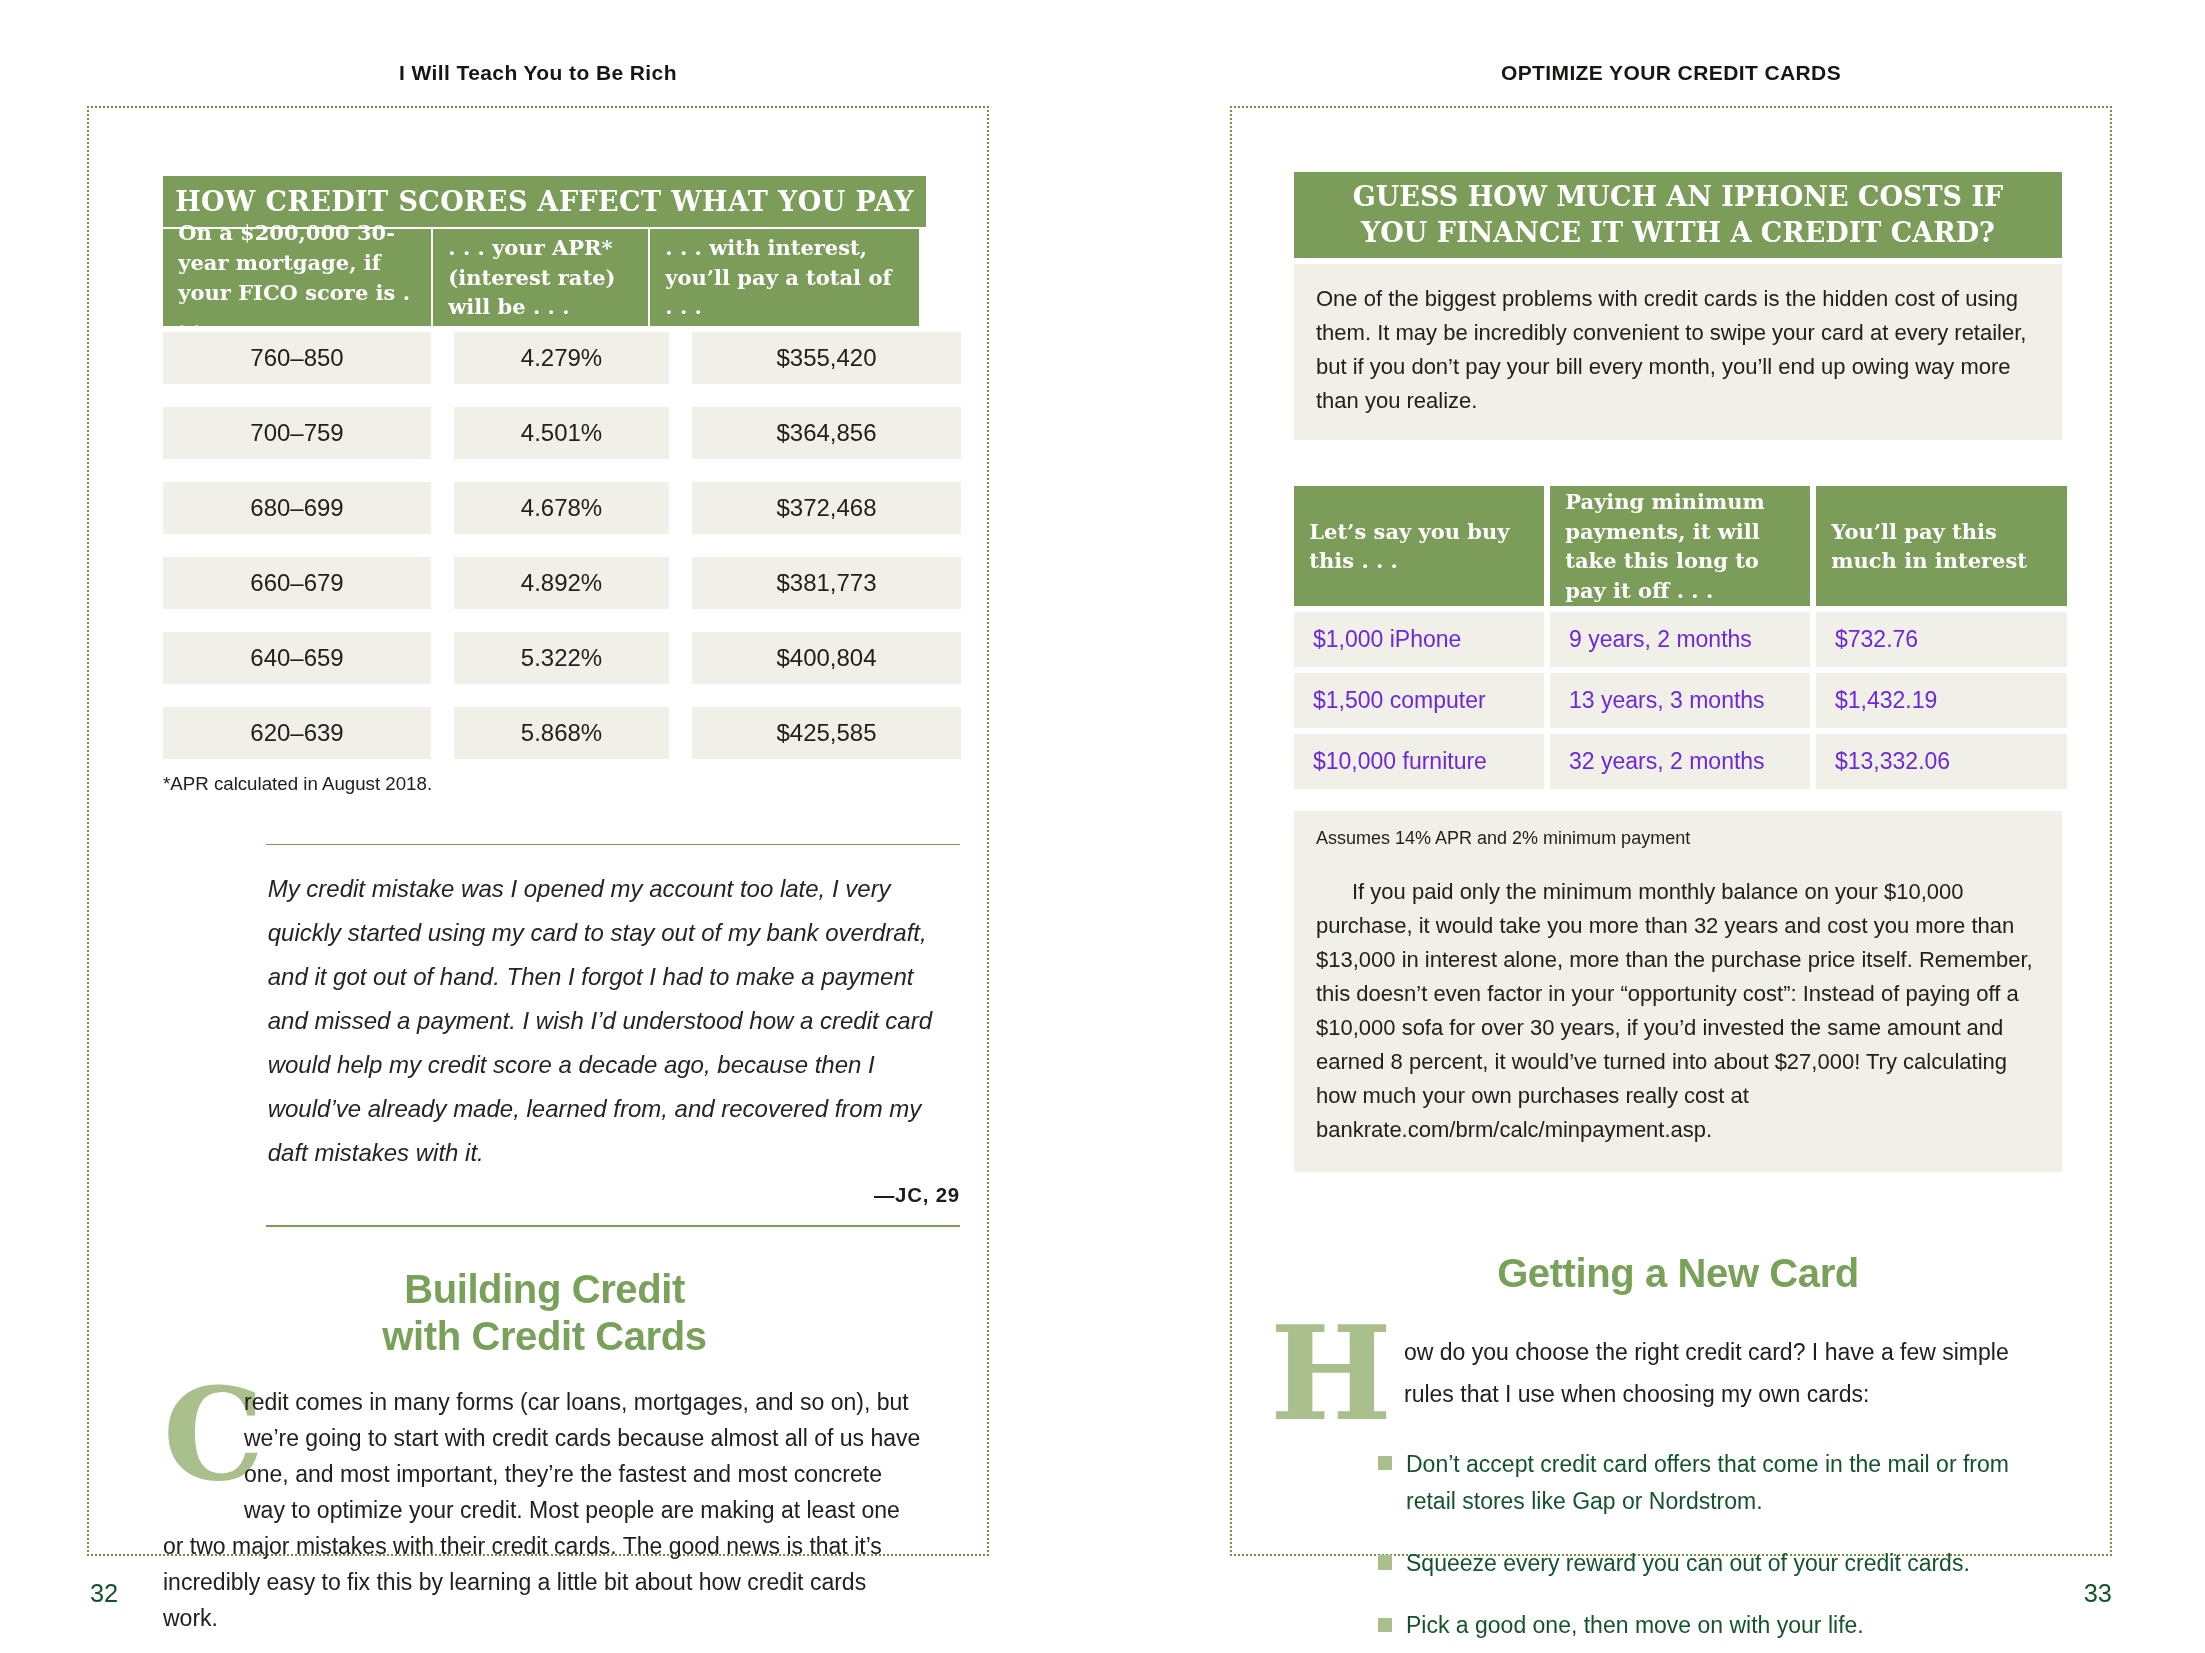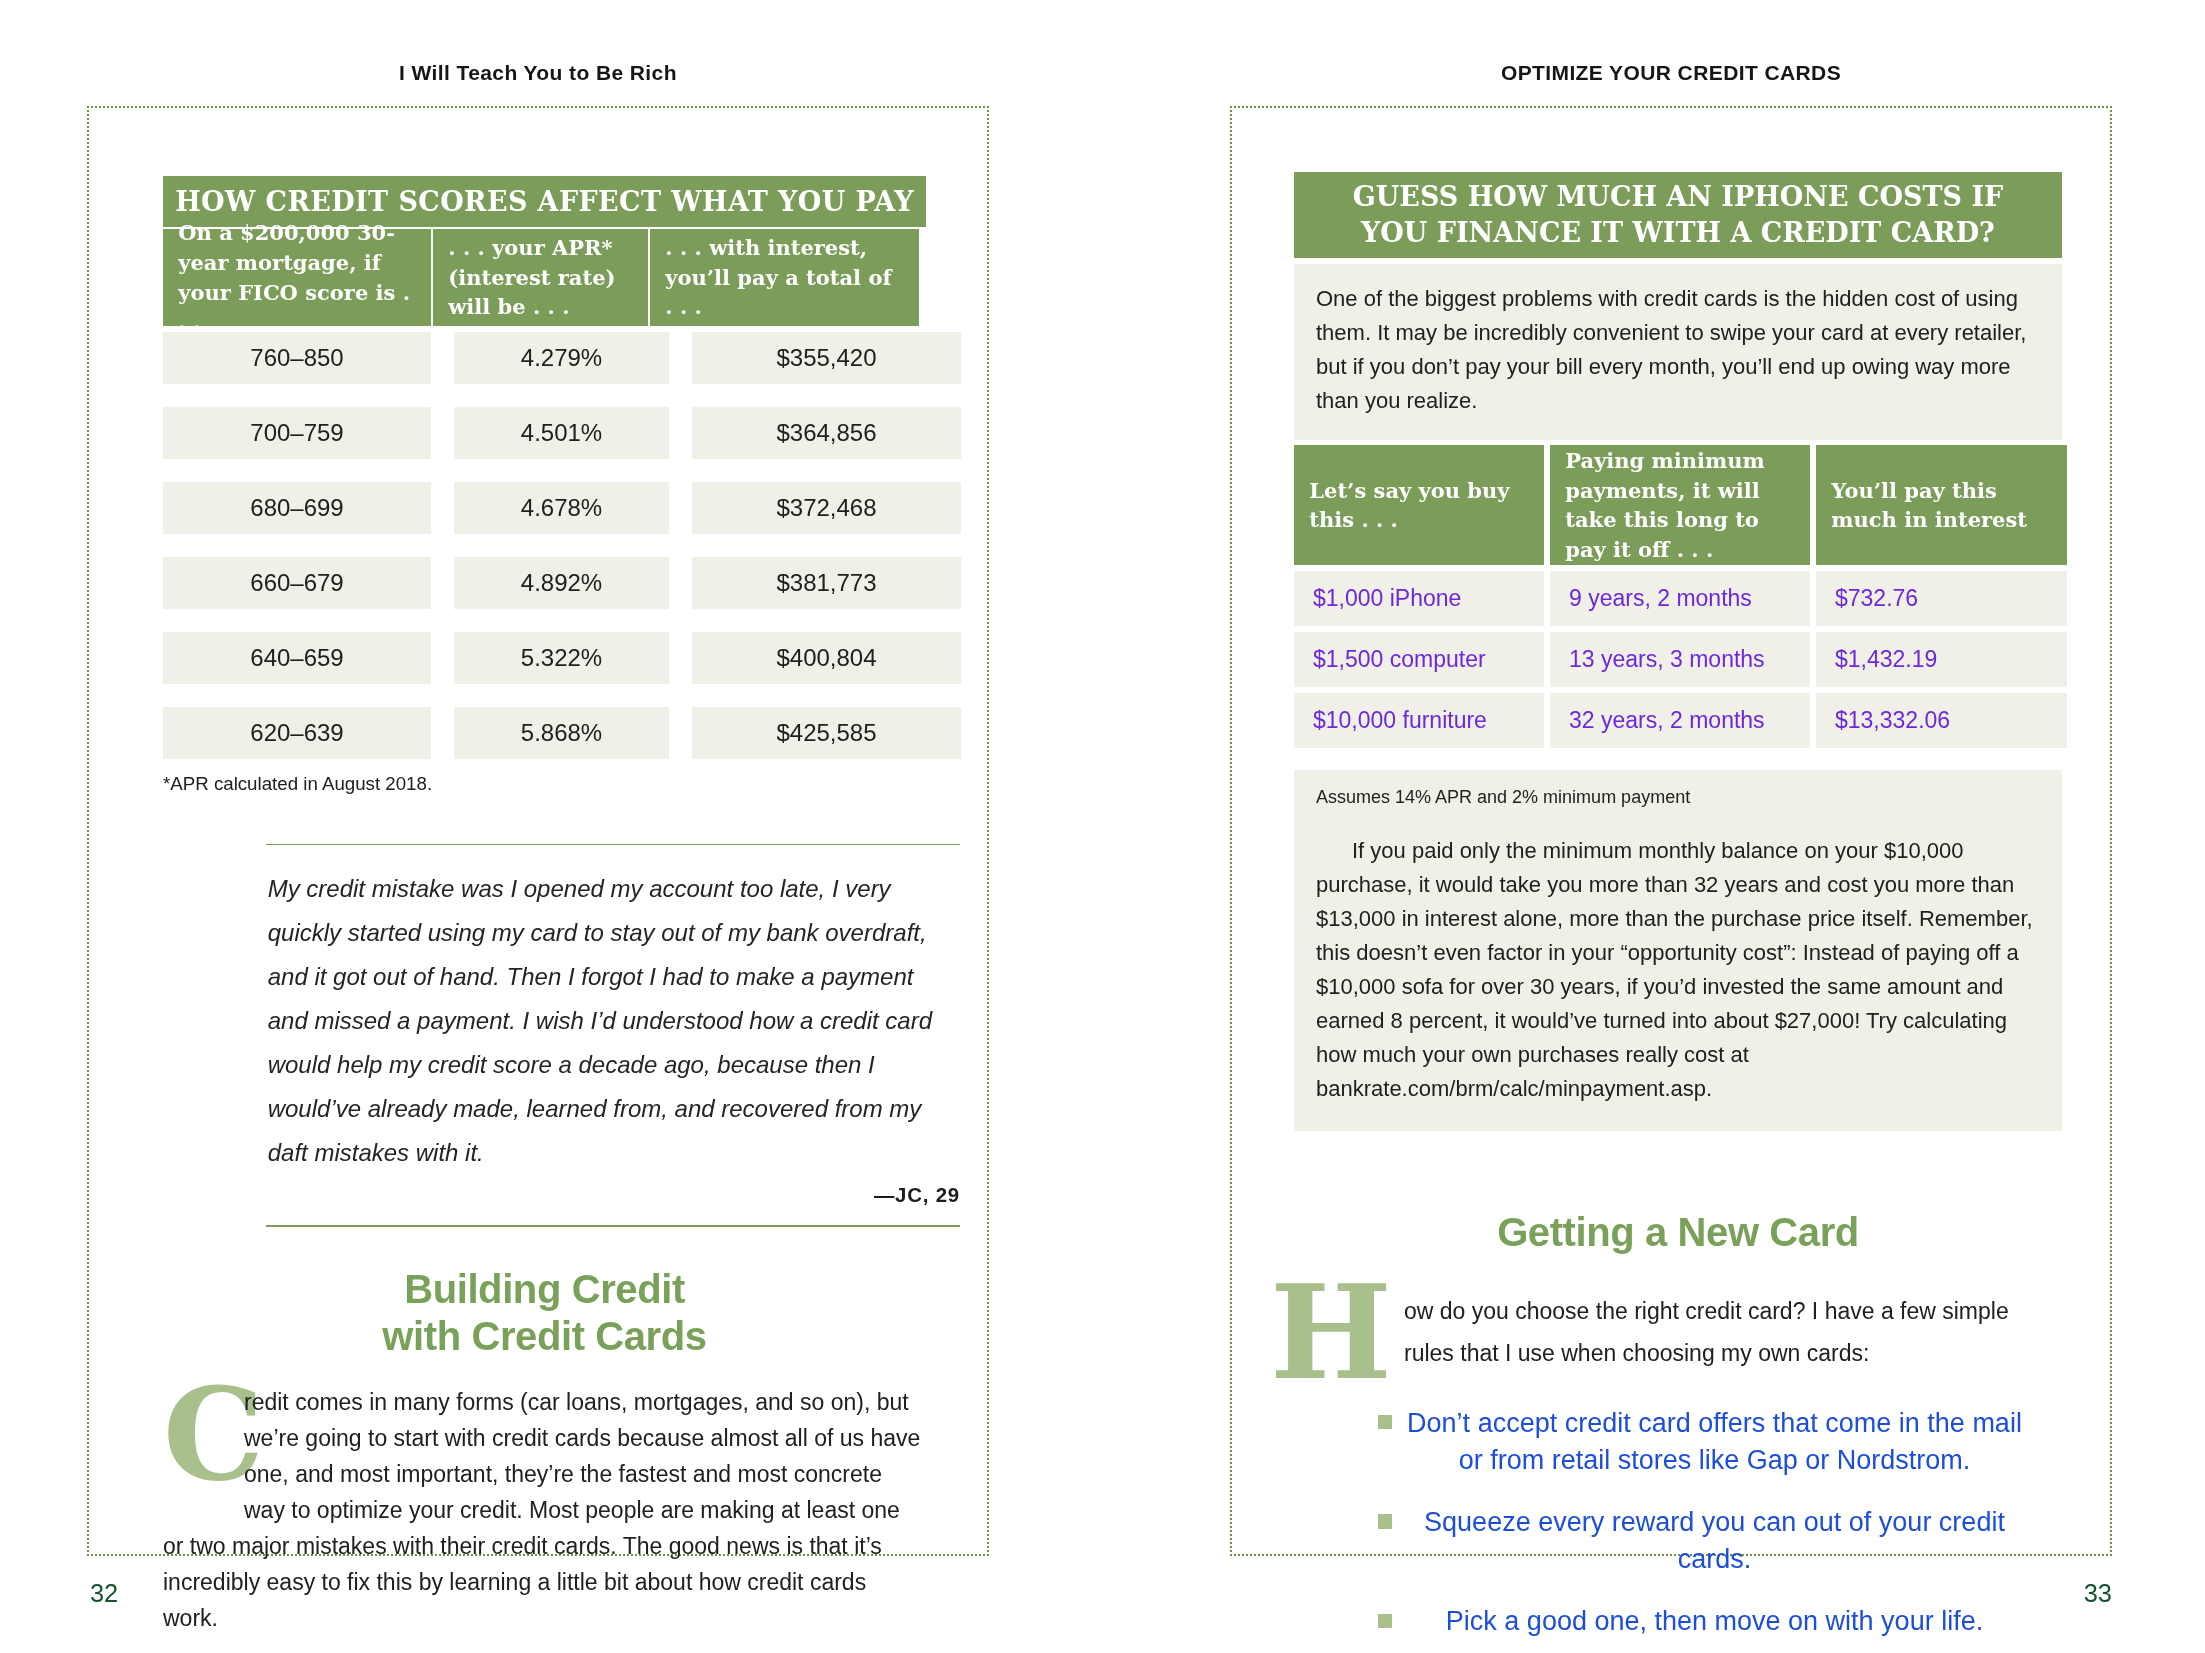--- a/index.html
+++ b/index.html
@@ -63,39 +63,39 @@
     font-family:"DejaVu Serif","Liberation Serif",serif; font-weight:bold;
     font-size:127px; line-height:102px; color:#a9c08c; }
 
   
   .ibox { margin-top:64px; }
   .ibox .bar { min-height:81px; font-size:27px; line-height:1.35; padding:6.8px 25.4px; }
   .ibox-intro { margin-top:5.1px; background:#f1f0e8; padding:18.7px 25.4px 22px 22px;
     font-size:22px; line-height:34px; color:#20201e; }
   .ibox-head { margin-top:5.1px; display:grid; grid-template-columns:250px 260px 251px;
     column-gap:6px; }
-  .ibox-head .hcell { height:120px; }
+  .ibox-head .hcell { height:120px;margin-top:41px; }
   .ibox-rows { margin-top:6px; display:grid; grid-template-columns:250px 260px 251px;
     gap:6px; }
   .ibox-rows .ccell { height:55px; padding-left:19px; font-size:23px; color:#6d28d9; }
   .ibox-foot { margin-top:22px; background:#f1f0e8; padding:17px 25.4px 25.4px 22px; }
   .ibox-foot .fnote { font-size:18px; color:#22221f; }
   .ibox-foot .fbody { margin-top:25.4px; font-size:22px; line-height:34px;
     text-indent:36px; color:#20201e; }
 
   
   .gsec { margin-top:78px; }
   .gsec-body { margin-top:22px; position:relative; }
   .dropcap-h { float:left; margin-left:-24px; width:134px; height:126px;
     font-family:"DejaVu Serif","Liberation Serif",serif; font-weight:bold;
     font-size:129px; line-height:109px; color:#a9c08c; }
   .gsec-intro { font-size:23px; line-height:42px; color:#20201e; padding-top:12px; }
   .bullets { clear:left; list-style:none; margin-top:30.5px; }
   .bullets li { position:relative; margin:0 0 25.4px 84px; padding-left:28px;
-    font-size:27px; line-height:37px; color:#1d4ed8; max-width:645px;text-align:center; }
+    font-size:23px; line-height:37px; color:#14532d; max-width:645px; }
   .bullet-sq { position:absolute; left:0; top:10.2px; width:14.4px; height:14.4px;
     background:#a9c08c; display:block; }
   .gsec-close { margin:34px 0 0 84px; font-size:23px; color:#20201e; }
 </style>
 </head>
 <body>
 
 <div class="spread">
 
   <div class="running-header" id="rh-left">I Will Teach You to Be Rich</div>

